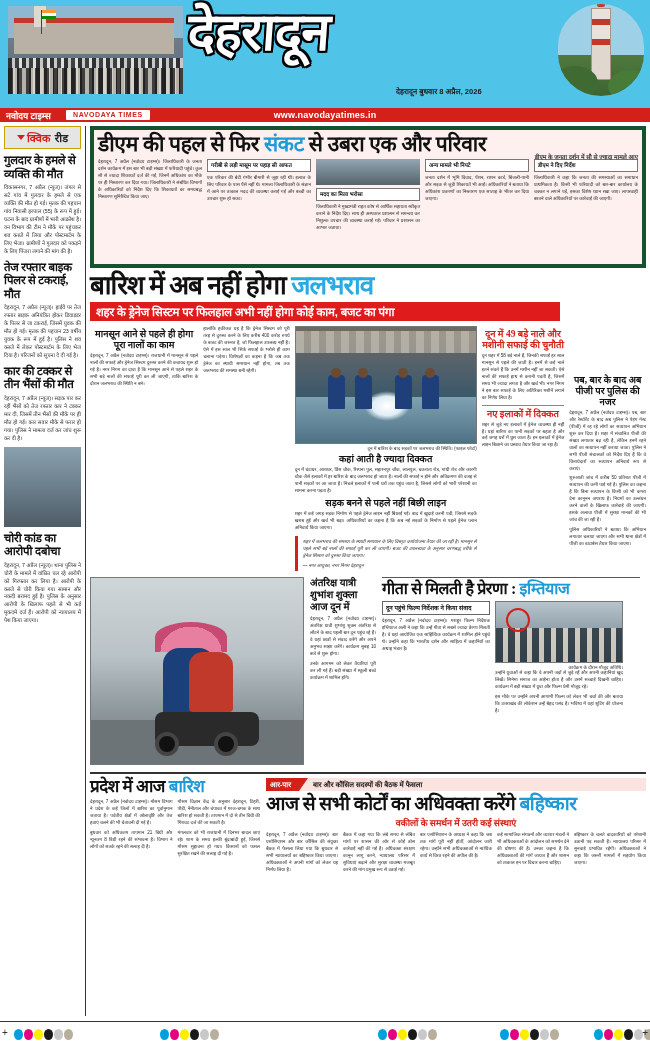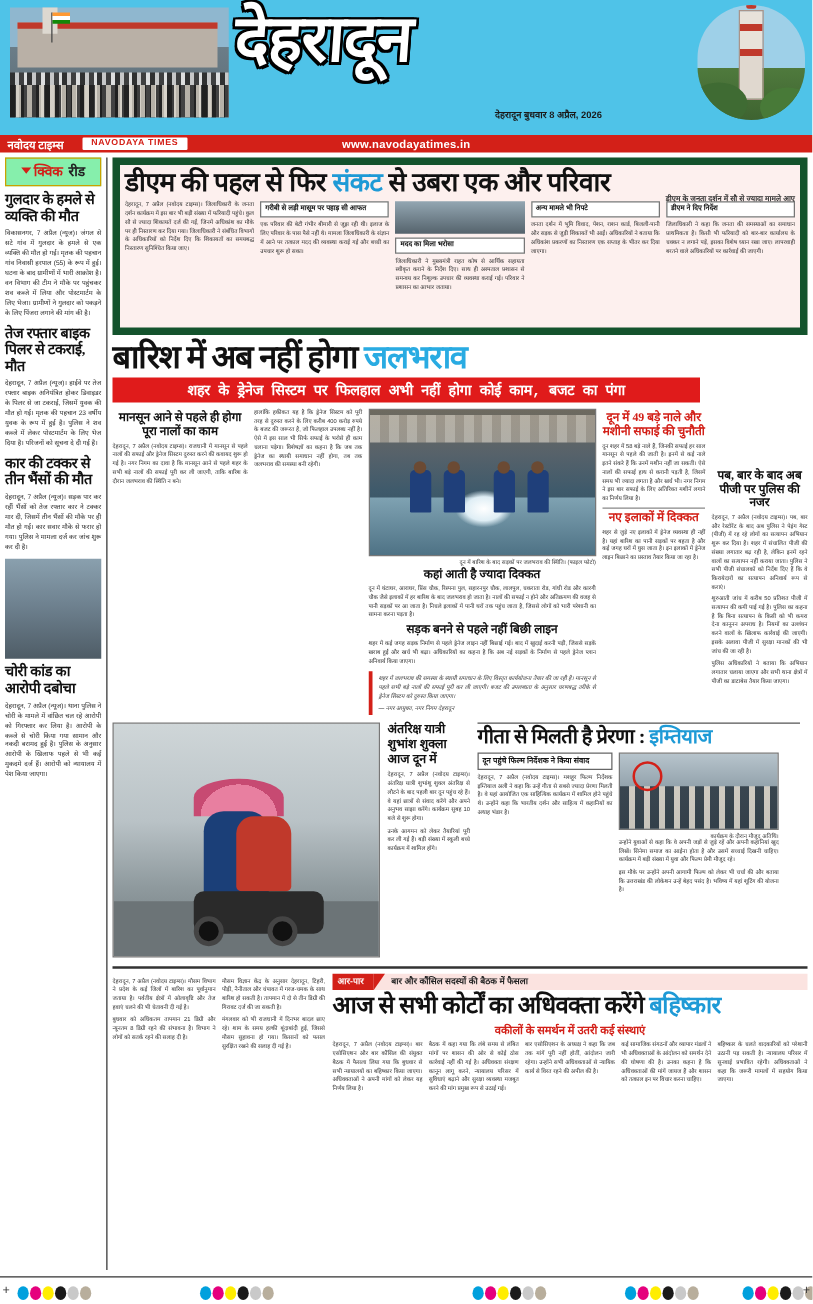--- a/index.html
+++ b/index.html
@@ -100,21 +100,21 @@
 
   
   .body-area{ position:relative; width:650px; height:904px; padding:2px 4px 0 4px; }
 
   
   .rail{
     position:absolute; left:4px; top:4px; width:82px; height:890px;
     border-right:1px solid #333; padding-right:4px;
   }
   .rail-head{
-    background:#86efac; border:1px solid #c9a200; text-align:center;
+    background:#e5e5e5; border:1px solid #c9a200; text-align:center;
     padding:1px 0 2px 0; margin-bottom:4px;
   }
   .rail-head .qr{
     font-family:"Liberation Serif",serif; font-weight:bold; font-size:11px; color:#d32018;
   }
   .rail-head .qr2{
     font-family:"Liberation Serif",serif; font-weight:bold; font-size:11px; color:#222;
   }
   .rail-head .tri{
     display:inline-block; width:0;height:0;border-left:4px solid transparent;
@@ -130,21 +130,21 @@
   }
   .rail-photo{
     width:100%; height:80px; margin:4px 0;
     background:linear-gradient(to bottom,#8aa0ae 0%,#6f8290 45%,#4e5c66 100%);
   }
 
   
   .main{ position:absolute; left:90px; top:4px; width:556px; height:890px; }
 
   
-  .topbanner{ border:6px solid #14532d; background:#fdf0ee; padding:3px 4px 4px 4px; height:142px; position:relative; }
+  .topbanner{ border:4px solid #14532d; background:#fdf0ee; padding:3px 4px 4px 4px; height:142px; position:relative; }
   .topbanner h1{
     font-family:"Liberation Serif",serif; font-size:21px; font-weight:bold; color:#111;
     line-height:1.05; letter-spacing:-.3px; text-align:left;
   }
   .topbanner h1 .blue{ color:#1e9ad6; }
   .topbanner .kicker{
     position:absolute; right:4px; top:23px; font-size:6px; color:#333; font-weight:bold;
   }
   .tb-cols{ display:flex; gap:5px; margin-top:4px; }
   .tb-col{ flex:1; }
@@ -156,23 +156,23 @@
   .tb-thumb{ width:100%; height:26px; background:linear-gradient(#93a6b2,#55636c); margin-bottom:3px; }
 
   
   .lead{ margin-top:5px; }
   .lead h1{
     font-family:"Liberation Serif",serif; font-size:26px; line-height:1.0;
     font-weight:bold; color:#111; letter-spacing:-1px; white-space:nowrap;
   }
   .lead h1 .cyan{ color:#29abe2; }
   .lead .subbar{
-    background:#e01b1b; color:#fff; font-family:Liberation Mono, monospace;
+    background:#e01b1b; color:#fff; font-family:Liberation Sans, sans-serif;
     font-size:11.5px; font-weight:bold; padding:2px 6px; margin-top:3px;
-    letter-spacing:-.2px; white-space:nowrap; width:470px;text-align:center;
+    letter-spacing:-.2px; white-space:nowrap; width:470px;
   }
 
   .lead-cols{ display:flex; gap:5px; margin-top:5px; }
   .lc-a{ width:110px; }
   .lc-b{ width:88px; }
   .lc-c{ width:182px; }
   .lc-d{ width:84px; }
   .lc-e{ width:78px;margin-top:46px; }
 
   .photo-main{
@@ -495,20 +495,21 @@
               </div>
             </div>
           </div>
         </div>
 
       </div>
 
       <div class="band3">
 
         <div class="col-pradesh">
+          <div class="pradesh-head"><span>प्रदेश में आज </span><span class="blue">बारिश</span></div>
           <div class="pradesh-cols">
             <div class="col">
               <p>देहरादून, 7 अप्रैल (नवोदय टाइम्स)। मौसम विभाग ने प्रदेश के कई जिलों में बारिश का पूर्वानुमान जताया है। पर्वतीय क्षेत्रों में ओलावृष्टि और तेज हवाएं चलने की भी चेतावनी दी गई है।</p>
               <p>बुधवार को अधिकतम तापमान 21 डिग्री और न्यूनतम 8 डिग्री रहने की संभावना है। विभाग ने लोगों को सतर्क रहने की सलाह दी है।</p>
             </div>
             <div class="col">
               <p>मौसम विज्ञान केंद्र के अनुसार देहरादून, टिहरी, पौड़ी, नैनीताल और चंपावत में गरज-चमक के साथ बारिश हो सकती है। तापमान में दो से तीन डिग्री की गिरावट दर्ज की जा सकती है।</p>
               <p>मंगलवार को भी राजधानी में दिनभर बादल छाए रहे। शाम के समय हल्की बूंदाबांदी हुई, जिससे मौसम सुहावना हो गया। किसानों को फसल सुरक्षित रखने की सलाह दी गई है।</p>
             </div>
           </div>

